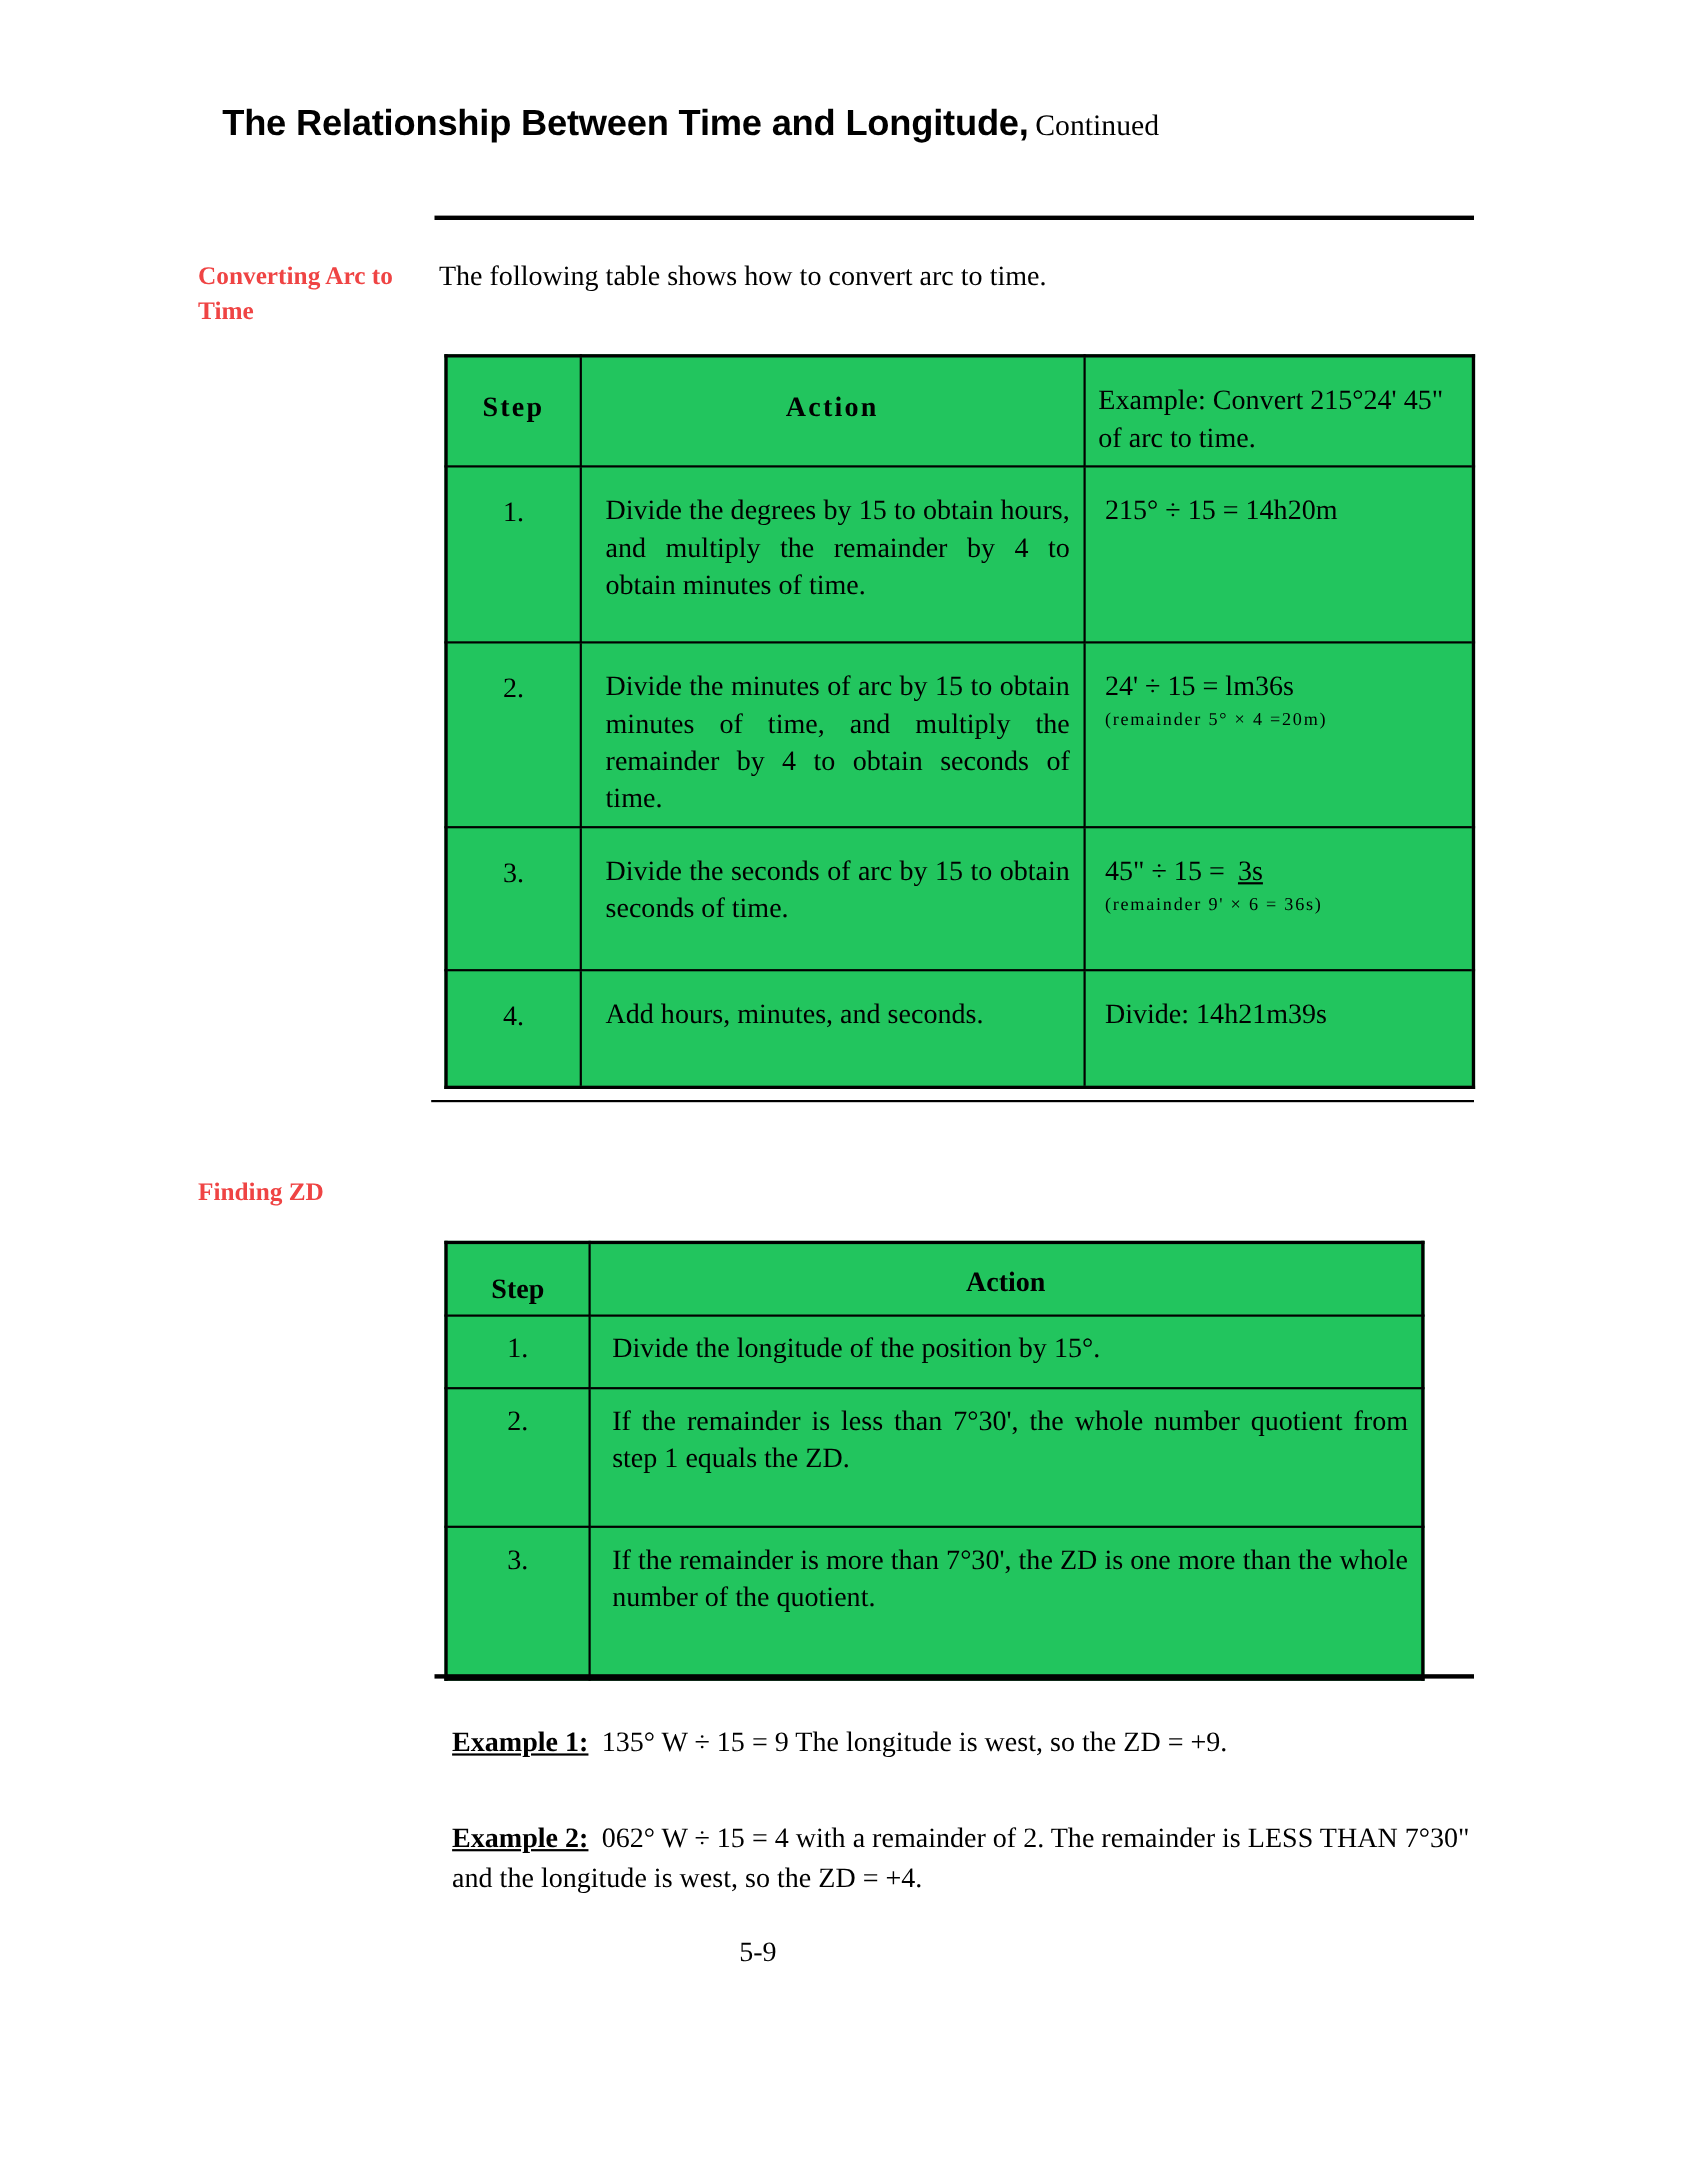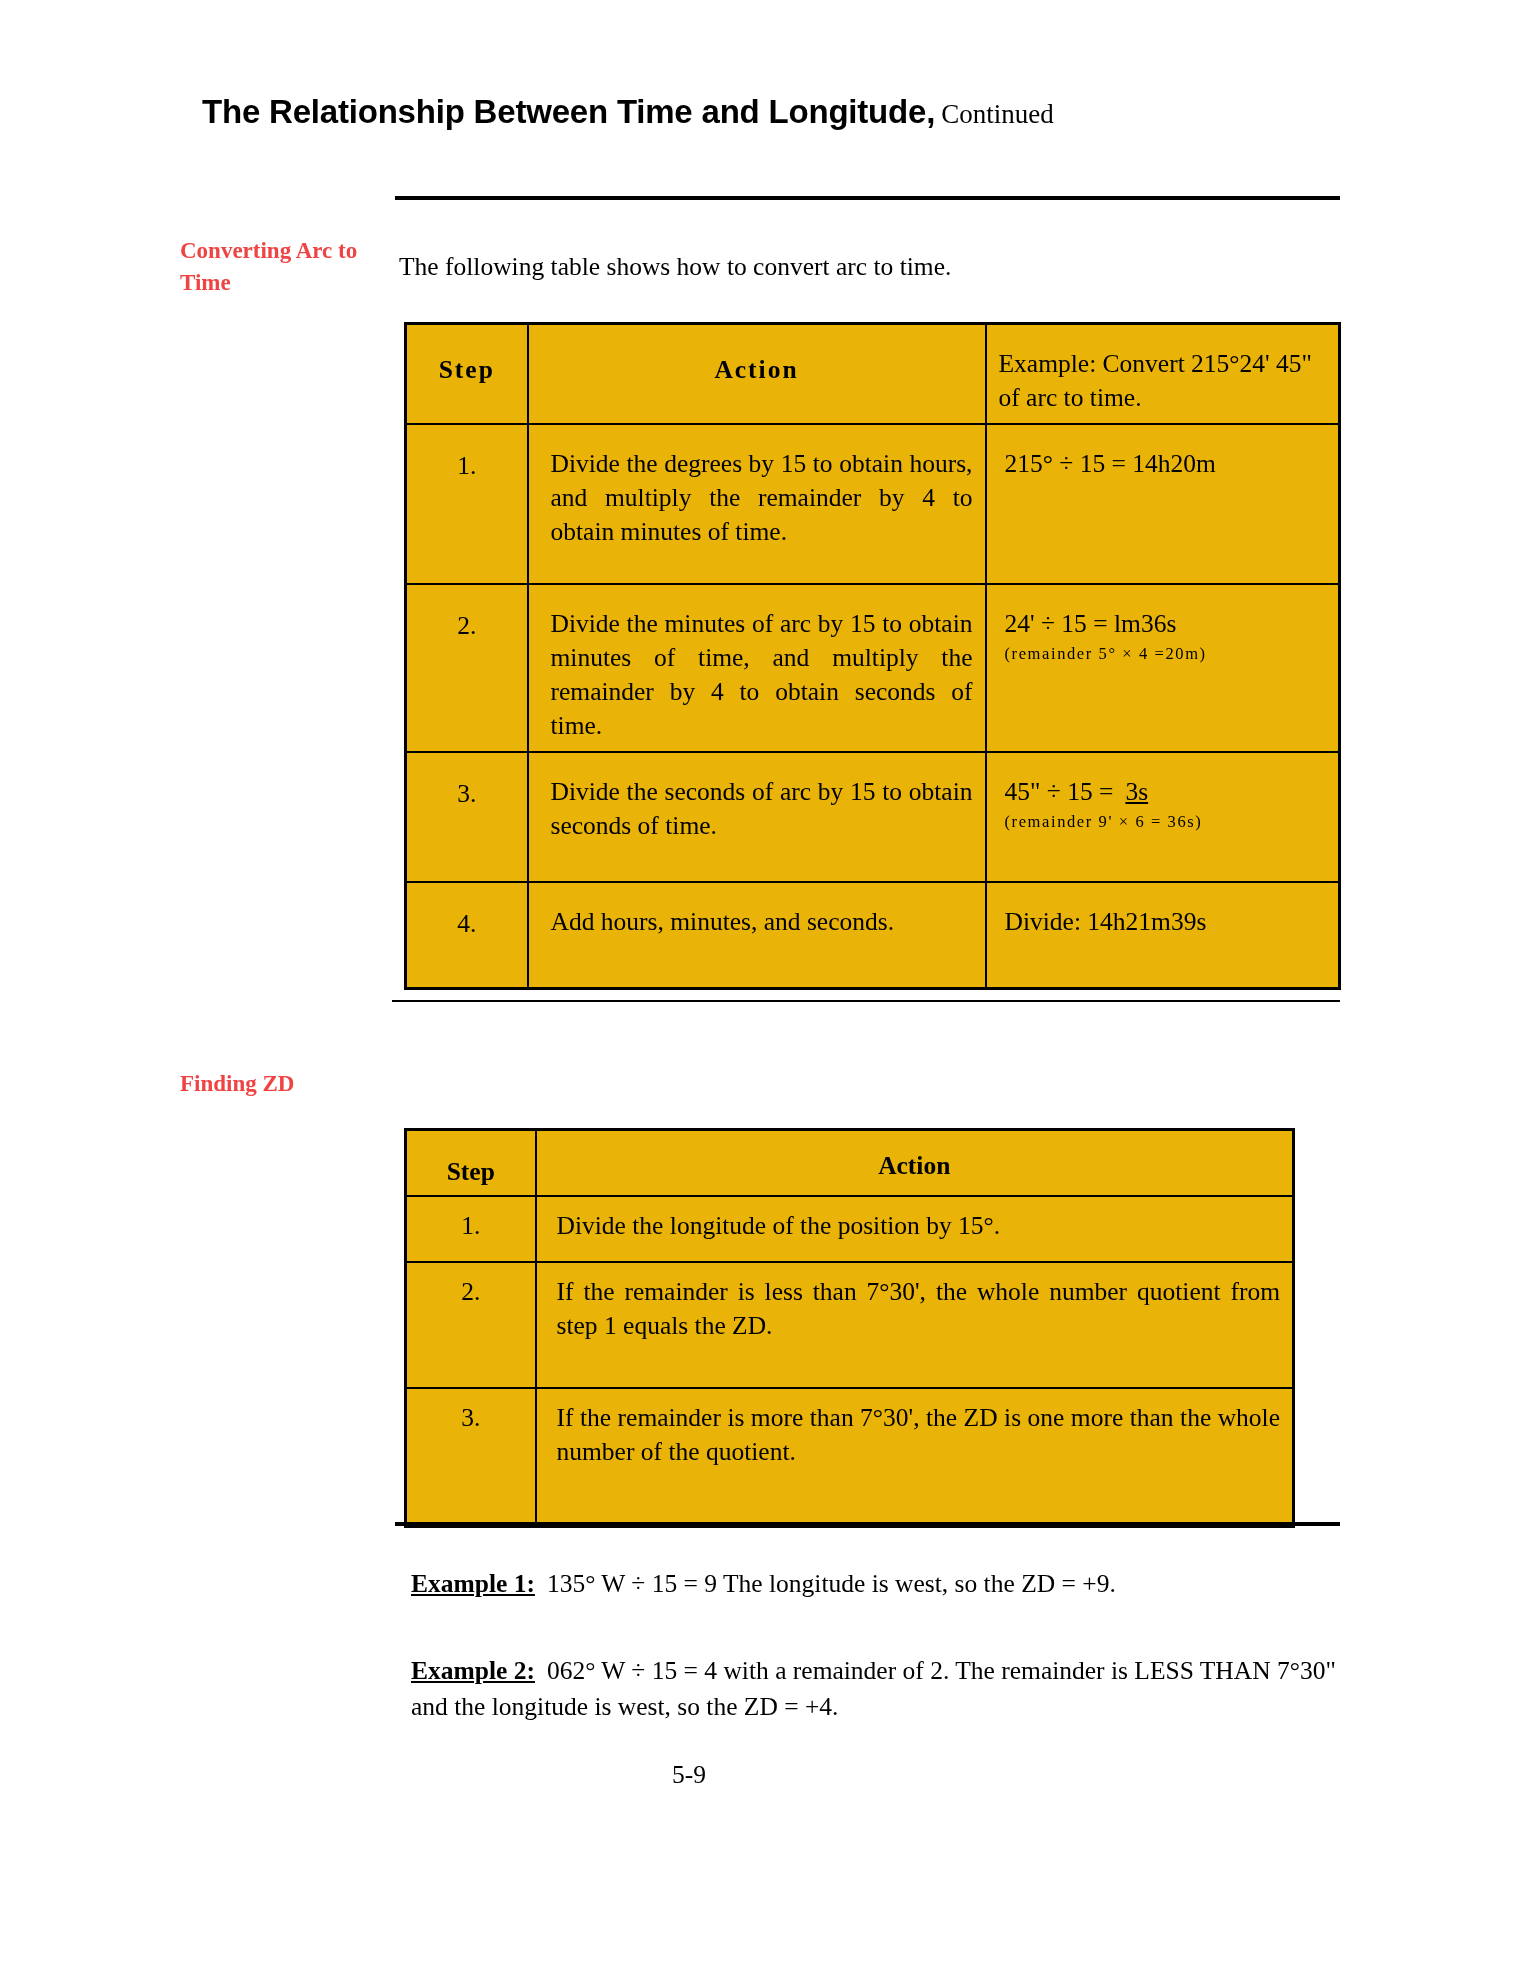--- a/index.html
+++ b/index.html
@@ -64,31 +64,31 @@
   .side-label-arc { left: 180px; top: 235px; width: 190px; }
   .side-label-zd  { left: 180px; top: 1068px; width: 200px; }
 
   
   .body-text {
     position: absolute;
     font-size: 25.5px;
     line-height: 34px;
     text-align: justify;
   }
-  .intro-arc { left: 399px; top: 250px; width: 700px; }
+  .intro-arc { left: 399px; top: 234px; width: 700px; }
   .intro-zd  { left: 399px; top: 1065px; width: 930px; }
 
   
   table.doc-table {
     position: absolute;
     border-collapse: collapse;
     font-size: 25.5px;
     line-height: 34px;
     table-layout: fixed;
-    background: #eab308;
+    background: #22c55e;
     padding-left: 44px;
   }
   table.doc-table td, table.doc-table th {
     border: 2px solid #000;
     vertical-align: top;
     padding: 8px 12px 8px 12px;
     font-weight: normal;
     text-align: left;
   }
   table.doc-table thead th {

